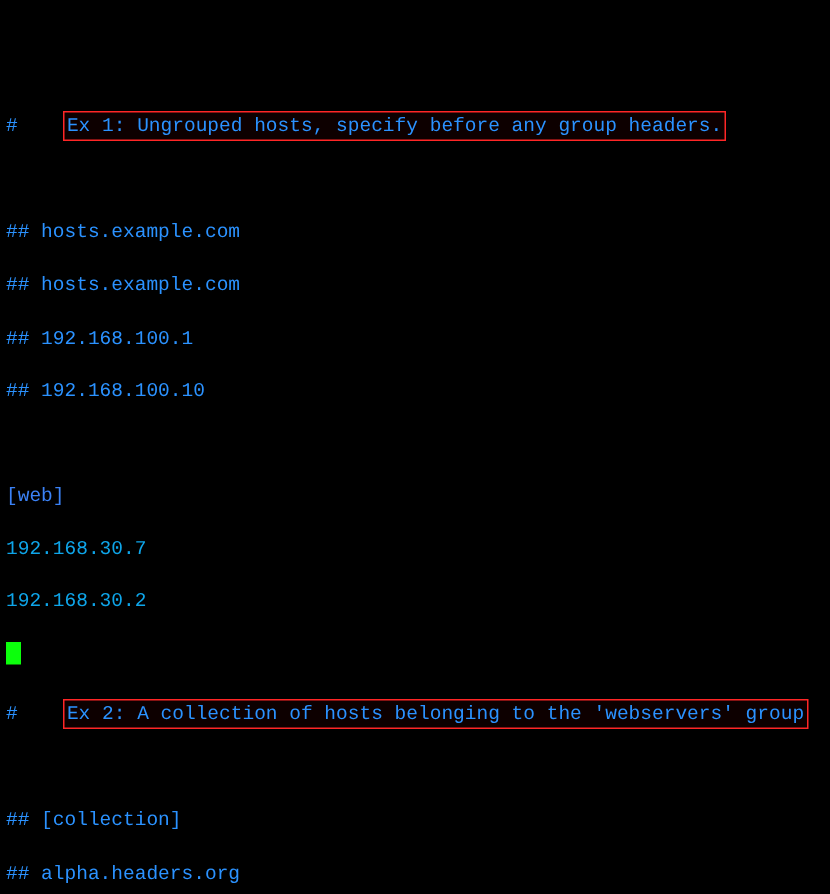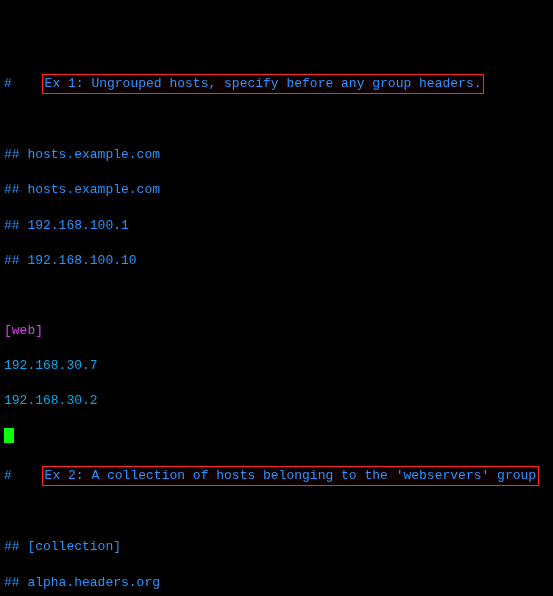--- a/index.html
+++ b/index.html
@@ -10,21 +10,21 @@
     font-size: 13px;
     line-height: 1.35;
     color: #ccc;
     width: 553px;
     box-sizing: border-box;
     white-space: pre;
     overflow: hidden;
   }
   .line { display: block; }
   .blue    { color:#2b92ff; }
-  .green   { color:#d946ef; }
+  .green   { color:#3b82f6; }
   .white   { color:#0ea5e9; }
   .highlight {
     border: 1px solid #ff2626;
     background: rgba(255,0,0,0.05);
     padding: 0 2px;
     display: inline-block;
     margin-left: 22px;
   }
   .cursor {
     display:inline-block; width:10px; height:15px;

